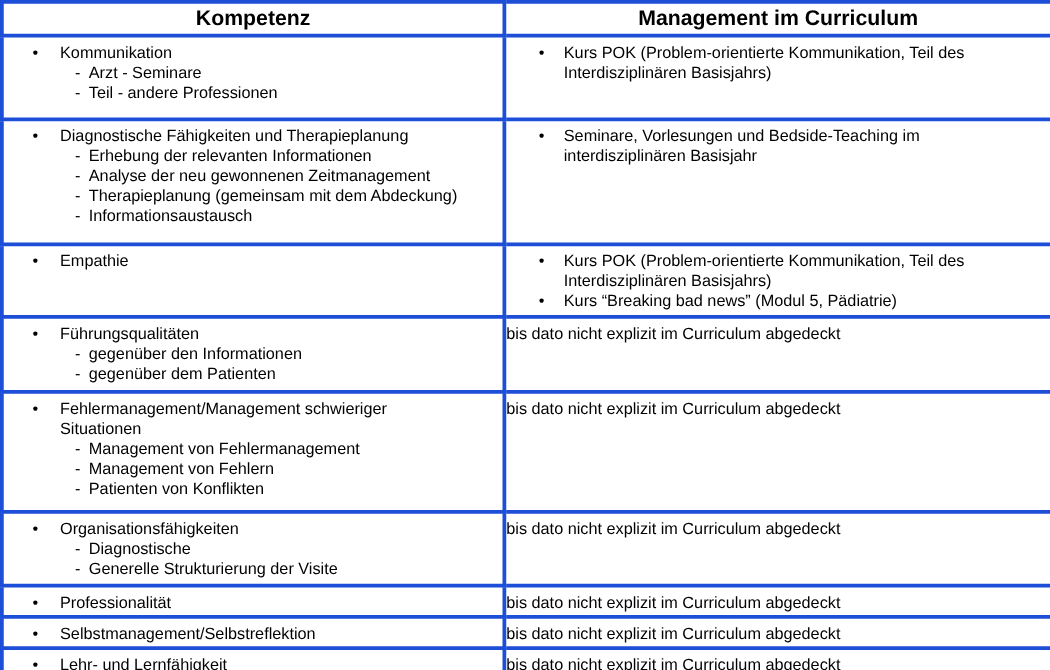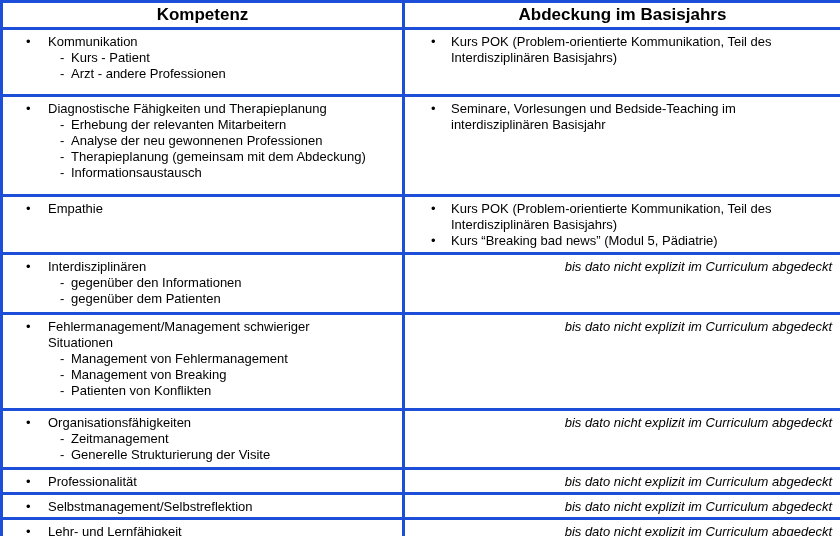--- a/index.html
+++ b/index.html
@@ -34,77 +34,76 @@
     vertical-align: top;
     padding: 4px 8px 2px 0;
   }
   .b-item { display: flex; align-items: flex-start; }
   .b-item .marker { flex: 0 0 22px; margin-left: 23px; }
   .abd .b-item .marker { flex: 0 0 20px; margin-left: 26px; }
   .komp-title { font-weight: normal; max-width: 300px; }
   .s-item { display: flex; align-items: flex-start; }
   .s-item .s-marker { flex: 0 0 11px; margin-left: 57px; }
   .not-covered {
-    font-style: italic;
-    text-align: right;
+    text-align: left;
     padding-top: 4px;
   }
 </style>
 </head>
 <body>
 
 <table class="comp-table">
   <colgroup>
     <col style="width:402px">
     <col style="width:438px">
   </colgroup>
   <thead>
     <tr style="height:27px">
       <th class="hdr">Kompetenz</th>
-      <th class="hdr">Abdeckung im Basisjahrs</th>
+      <th class="hdr">Management im Curriculum</th>
     </tr>
   </thead>
   <tbody>
 
     <tr style="height:67px">
       <td class="cell komp">
         <div class="b-item">
           <span class="marker">•</span>
           <span class="komp-title">Kommunikation</span>
         </div>
         <div class="s-item">
           <span class="s-marker">-</span>
-          <span>Kurs - Patient</span>
-        </div>
-        <div class="s-item">
-          <span class="s-marker">-</span>
-          <span>Arzt - andere Professionen</span>
+          <span>Arzt - Seminare</span>
+        </div>
+        <div class="s-item">
+          <span class="s-marker">-</span>
+          <span>Teil - andere Professionen</span>
         </div>
       </td>
       <td class="cell abd">
         <div class="b-item">
           <span class="marker">•</span>
           <span>Kurs POK (Problem-orientierte Kommunikation, Teil des Interdisziplinären Basisjahrs)</span>
         </div>
       </td>
     </tr>
 
     <tr style="height:100px">
       <td class="cell komp">
         <div class="b-item">
           <span class="marker">•</span>
           <span class="komp-title">Diagnostische Fähigkeiten und Therapieplanung</span>
         </div>
         <div class="s-item">
           <span class="s-marker">-</span>
-          <span>Erhebung der relevanten Mitarbeitern</span>
-        </div>
-        <div class="s-item">
-          <span class="s-marker">-</span>
-          <span>Analyse der neu gewonnenen Professionen</span>
+          <span>Erhebung der relevanten Informationen</span>
+        </div>
+        <div class="s-item">
+          <span class="s-marker">-</span>
+          <span>Analyse der neu gewonnenen Zeitmanagement</span>
         </div>
         <div class="s-item">
           <span class="s-marker">-</span>
           <span>Therapieplanung (gemeinsam mit dem Abdeckung)</span>
         </div>
         <div class="s-item">
           <span class="s-marker">-</span>
           <span>Informationsaustausch</span>
         </div>
       </td>
@@ -132,21 +131,21 @@
           <span class="marker">•</span>
           <span>Kurs “Breaking bad news” (Modul 5, Pädiatrie)</span>
         </div>
       </td>
     </tr>
 
     <tr style="height:60px">
       <td class="cell komp">
         <div class="b-item">
           <span class="marker">•</span>
-          <span class="komp-title">Interdisziplinären</span>
+          <span class="komp-title">Führungsqualitäten</span>
         </div>
         <div class="s-item">
           <span class="s-marker">-</span>
           <span>gegenüber den Informationen</span>
         </div>
         <div class="s-item">
           <span class="s-marker">-</span>
           <span>gegenüber dem Patienten</span>
         </div>
       </td>
@@ -160,41 +159,41 @@
         <div class="b-item">
           <span class="marker">•</span>
           <span class="komp-title">Fehlermanagement/Management schwieriger Situationen</span>
         </div>
         <div class="s-item">
           <span class="s-marker">-</span>
           <span>Management von Fehlermanagement</span>
         </div>
         <div class="s-item">
           <span class="s-marker">-</span>
-          <span>Management von Breaking</span>
+          <span>Management von Fehlern</span>
         </div>
         <div class="s-item">
           <span class="s-marker">-</span>
           <span>Patienten von Konflikten</span>
         </div>
       </td>
       <td class="cell abd not-covered">
         <div>bis dato nicht explizit im Curriculum abgedeckt</div>
       </td>
     </tr>
 
     <tr style="height:59px">
       <td class="cell komp">
         <div class="b-item">
           <span class="marker">•</span>
           <span class="komp-title">Organisationsfähigkeiten</span>
         </div>
         <div class="s-item">
           <span class="s-marker">-</span>
-          <span>Zeitmanagement</span>
+          <span>Diagnostische</span>
         </div>
         <div class="s-item">
           <span class="s-marker">-</span>
           <span>Generelle Strukturierung der Visite</span>
         </div>
       </td>
       <td class="cell abd not-covered">
         <div>bis dato nicht explizit im Curriculum abgedeckt</div>
       </td>
     </tr>

